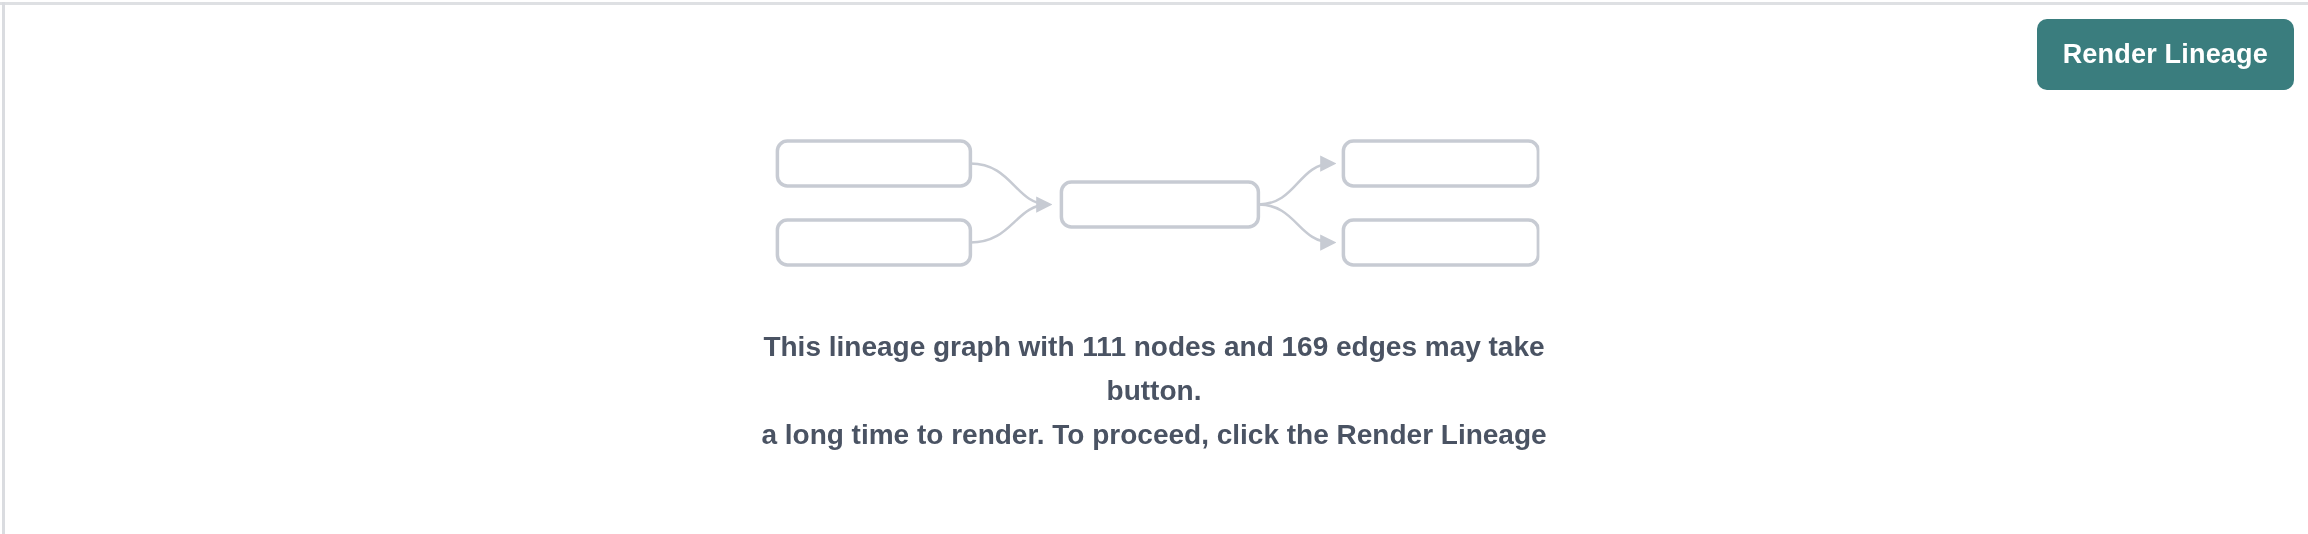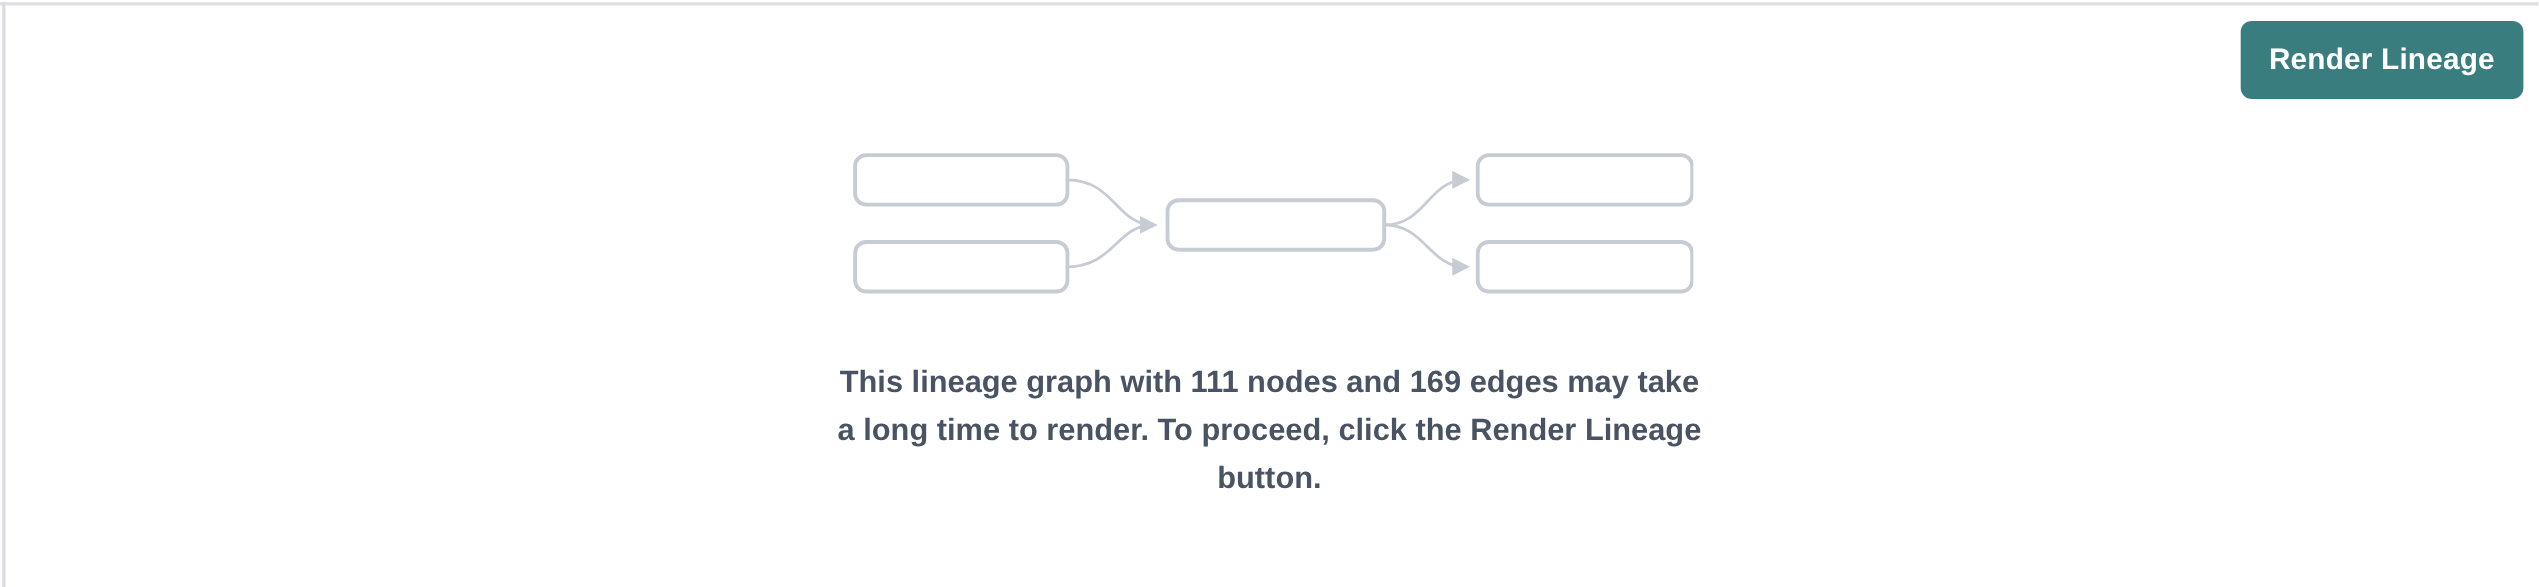--- a/index.html
+++ b/index.html
@@ -96,18 +96,18 @@
 
       <rect x="8" y="6" width="193" height="45" rx="10" fill="#ffffff" stroke="#c7cbd3" stroke-width="3.5"></rect>
       <rect x="8" y="85" width="193" height="45" rx="10" fill="#ffffff" stroke="#c7cbd3" stroke-width="3.5"></rect>
       <rect x="292" y="47" width="197" height="45" rx="10" fill="#ffffff" stroke="#c7cbd3" stroke-width="3.5"></rect>
       <rect x="574" y="6" width="195" height="45" rx="10" fill="#ffffff" stroke="#c7cbd3" stroke-width="3.5"></rect>
       <rect x="574" y="85" width="195" height="45" rx="10" fill="#ffffff" stroke="#c7cbd3" stroke-width="3.5"></rect>
     </svg>
 
     <div class="message">
       <div>This lineage graph with 111 nodes and 169 edges may take</div>
+      <div>button.</div>
       <div>a long time to render. To proceed, click the Render Lineage</div>
-      <div>button.</div>
     </div>
 
   </div>
 </div>
 
 </body></html>

